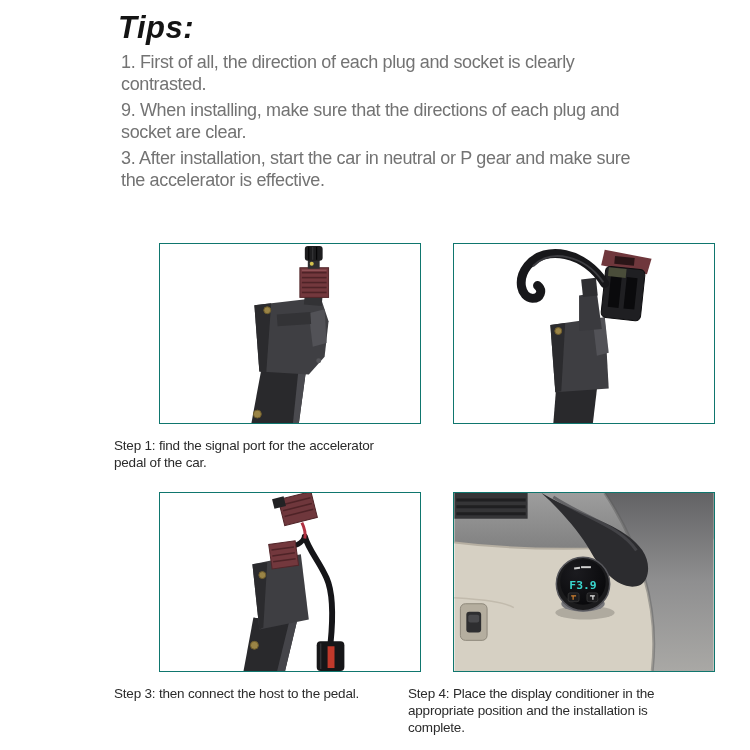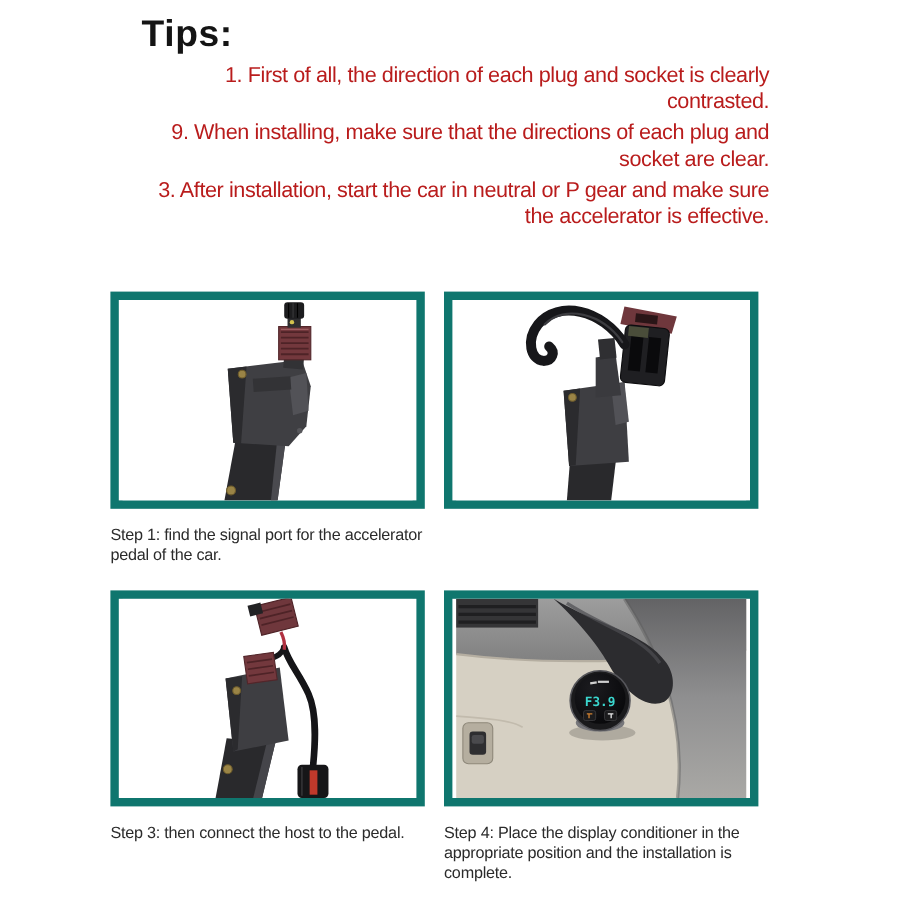--- a/index.html
+++ b/index.html
@@ -2,37 +2,37 @@
 <html><head>
 <meta charset="utf-8">
 <style>
   html,body { margin:0; padding:0; }
   .page {
     position:relative; width:750px; height:750px; background:#ffffff;
     font-family:"Liberation Sans", sans-serif; color:#1f1f1f; overflow:hidden;
   }
   .title {
     position:absolute; left:118px; top:10px; margin:0;
-    font-size:31px; font-weight:bold; letter-spacing:0.5px; color:#141414;
+    font-size:31px; font-weight:bold; letter-spacing:0.5px; color:#141414;font-style:italic;
   }
   .tips {
     position:absolute; left:121px; top:51px; width:520px;
   }
   .tips p {
     margin:0 0 4px 0; font-size:18px; line-height:22px;
-    letter-spacing:-0.35px; color:#b91c1c;text-align:right;
+    letter-spacing:-0.35px; color:#737373;
   }
   .steps-grid {
-    position:absolute; left:92px; top:243px; width:552px;
-    display:grid; grid-template-columns:262px 262px; column-gap:16px;
+    position:absolute; left:114px; top:243px; width:552px;
+    display:grid; grid-template-columns:262px 262px; column-gap:32px;
   }
   .fig { margin:0; }
   .fig.row1 { height:249px; }
   .img-box {
-    width:262px; background:#ffffff; border:7px solid #0f766e; box-sizing:border-box;
+    width:262px; background:#ffffff; border:1px solid #0f766e; box-sizing:border-box;margin-left:45px;
   }
   .img-box.r1 { height:181px; }
   .img-box.r2 { height:180px; }
   .img-box svg { display:block; width:100%; height:100%; }
   .caption {
     margin:13px 0 0 0; width:286px; font-size:13.5px; line-height:17px;
     letter-spacing:-0.2px; color:#2b2b2b;
   }
 </style>
 </head>

